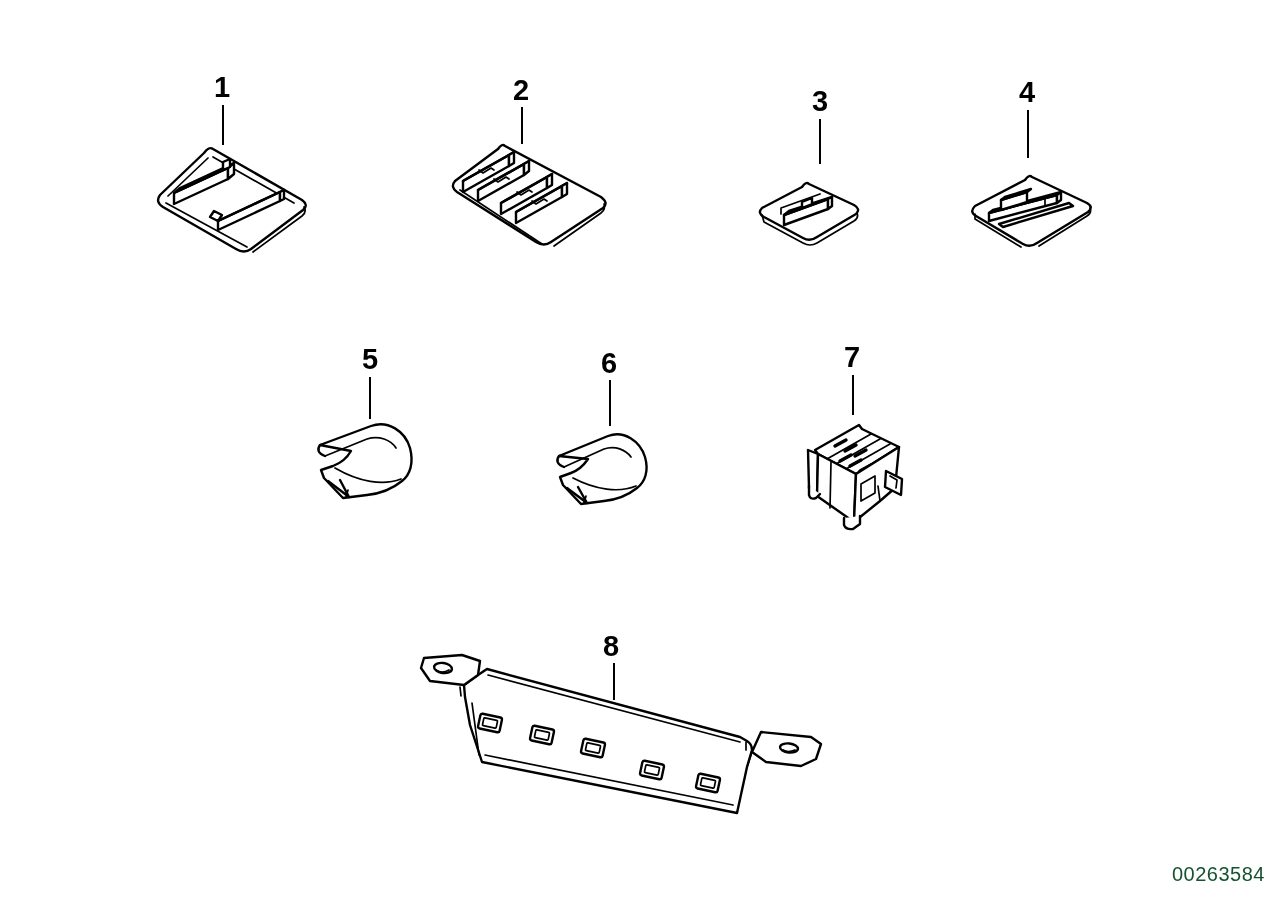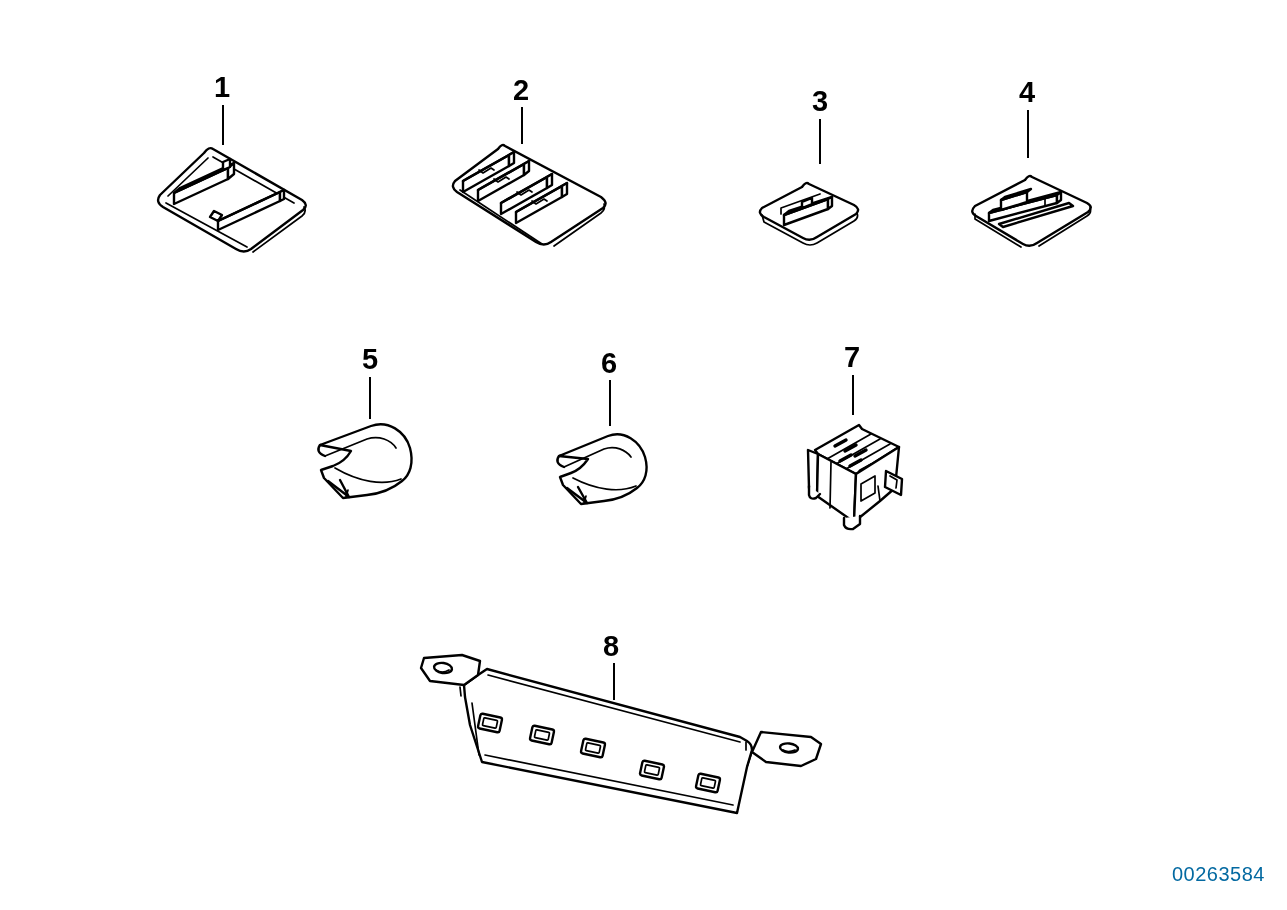--- a/index.html
+++ b/index.html
@@ -14,21 +14,21 @@
   .leader{position:absolute;width:2px;background:#000;}
   svg.drawing{position:absolute;overflow:visible;}
   svg.drawing path, svg.drawing rect, svg.drawing ellipse{
     fill:none;stroke:#000;stroke-width:2.4;stroke-linejoin:round;stroke-linecap:round;
   }
   svg.drawing .f{fill:#ffffff;}
   svg.drawing .thin{stroke-width:1.7;}
   svg.drawing .slot{stroke-width:3.4;}
   #image-number{
     position:absolute;left:1172px;top:863px;
-    font-size:20px;letter-spacing:0.5px;color:#0369a1;
+    font-size:20px;letter-spacing:0.5px;color:#14532d;
   }
 </style>
 </head>
 <body>
 
 <div id="canvas">
 
   <div class="part-label" style="left:222px;top:87px">1</div>
   <div class="leader" style="left:222px;top:105px;height:40px"></div>
   <svg class="drawing" style="left:150px;top:143px" width="175" height="115" viewBox="0 0 175 115">

